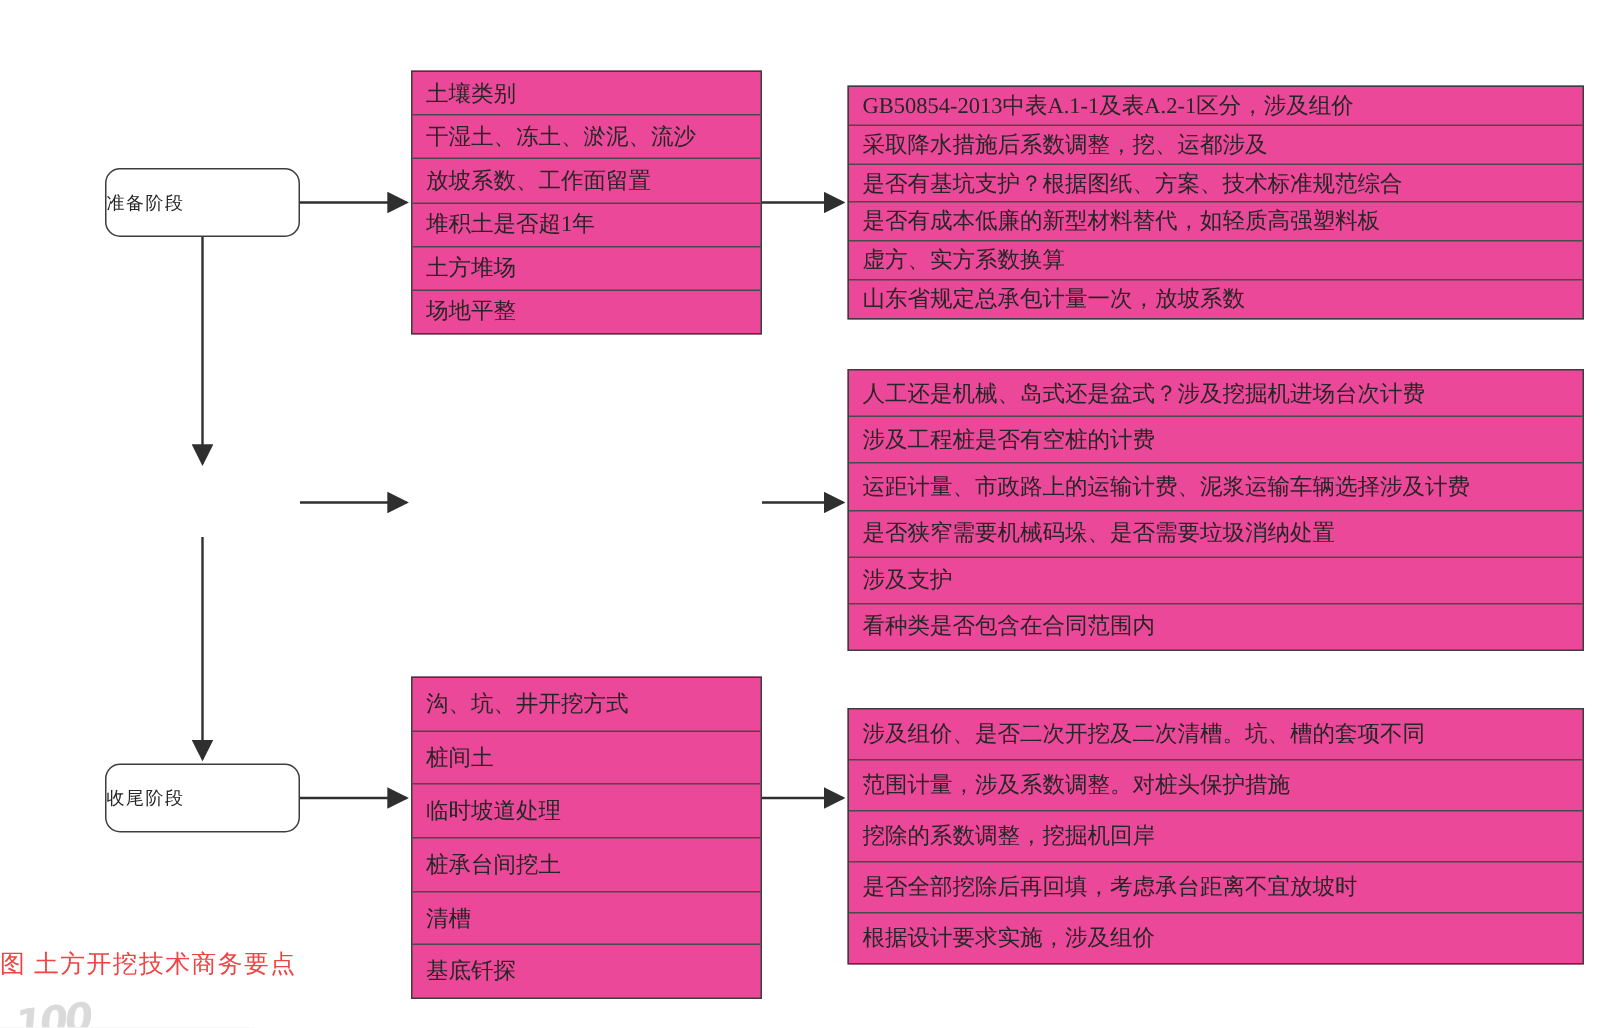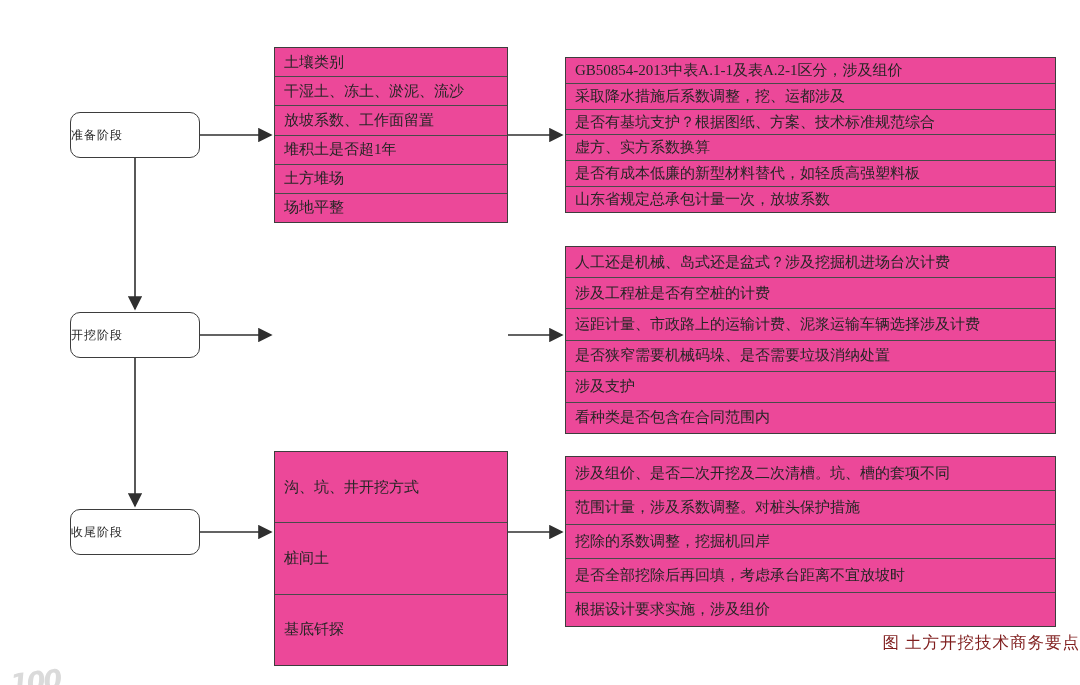--- a/index.html
+++ b/index.html
@@ -26,21 +26,21 @@
   .right{left:565px;width:491px;}
   .row{
     flex:1;display:flex;align-items:center;
     padding:0 4px 0 9px;
     border-bottom:1px solid #4a4a4a;
     font-size:15px;white-space:nowrap;overflow:hidden;
   }
   .row:last-child{border-bottom:none;text-align:right;}
   .caption{
     position:absolute;left:0;top:632px;width:1080px;
-    text-align:right;font-size:16.5px;color:#7f1d1d;letter-spacing:1px;
+    text-align:left;font-size:16.5px;color:#ef4444;letter-spacing:1px;
   }
   .watermark{
     position:absolute;left:10px;top:643px;
     display:flex;align-items:center;gap:6px;
     color:#dadada;user-select:none;
   }
   .wm-logo{
     font-size:27px;font-weight:bold;font-style:italic;
     transform:rotate(-6deg);letter-spacing:-2px;
     font-family:"DejaVu Sans",sans-serif;
@@ -82,46 +82,46 @@
     <div class="row">干湿土、冻土、淤泥、流沙</div>
     <div class="row">放坡系数、工作面留置</div>
     <div class="row">堆积土是否超1年</div>
     <div class="row">土方堆场</div>
     <div class="row">场地平整</div>
   </div>
   <div class="list-box right" style="top:57px;height:156px">
     <div class="row">GB50854-2013中表A.1-1及表A.2-1区分，涉及组价</div>
     <div class="row">采取降水措施后系数调整，挖、运都涉及</div>
     <div class="row">是否有基坑支护？根据图纸、方案、技术标准规范综合</div>
+    <div class="row">是否有成本低廉的新型材料替代，如轻质高强塑料板</div>
     <div class="row">虚方、实方系数换算</div>
-    <div class="row">是否有成本低廉的新型材料替代，如轻质高强塑料板</div>
     <div class="row">山东省规定总承包计量一次，放坡系数</div>
   </div>
 
-  <div class="stage-box" style="top:312px">
-    <span>开挖阶段</span>
-  </div>
   <div class="list-box right" style="top:246px;height:188px">
     <div class="row">人工还是机械、岛式还是盆式？涉及挖掘机进场台次计费</div>
     <div class="row">涉及工程桩是否有空桩的计费</div>
     <div class="row">运距计量、市政路上的运输计费、泥浆运输车辆选择涉及计费</div>
     <div class="row">是否狭窄需要机械码垛、是否需要垃圾消纳处置</div>
     <div class="row">涉及支护</div>
     <div class="row">看种类是否包含在合同范围内</div>
   </div>
 
   <div class="stage-box" style="top:509px">
     <span>收尾阶段</span>
   </div>
   <div class="list-box mid" style="top:451px;height:215px">
     <div class="row">沟、坑、井开挖方式</div>
     <div class="row">桩间土</div>
+    <div class="row">临时坡道处理</div>
+    <div class="row">桩承台间挖土</div>
+    <div class="row">清槽</div>
     <div class="row">基底钎探</div>
   </div>
-  <div class="list-box right" style="top:456px;height:171px">
+  <div class="list-box right" style="top:472px;height:171px">
     <div class="row">涉及组价、是否二次开挖及二次清槽。坑、槽的套项不同</div>
     <div class="row">范围计量，涉及系数调整。对桩头保护措施</div>
     <div class="row">挖除的系数调整，挖掘机回岸</div>
     <div class="row">是否全部挖除后再回填，考虑承台距离不宜放坡时</div>
     <div class="row">根据设计要求实施，涉及组价</div>
   </div>
 
   <div class="caption">图 土方开挖技术商务要点</div>
 
   <div class="watermark">

